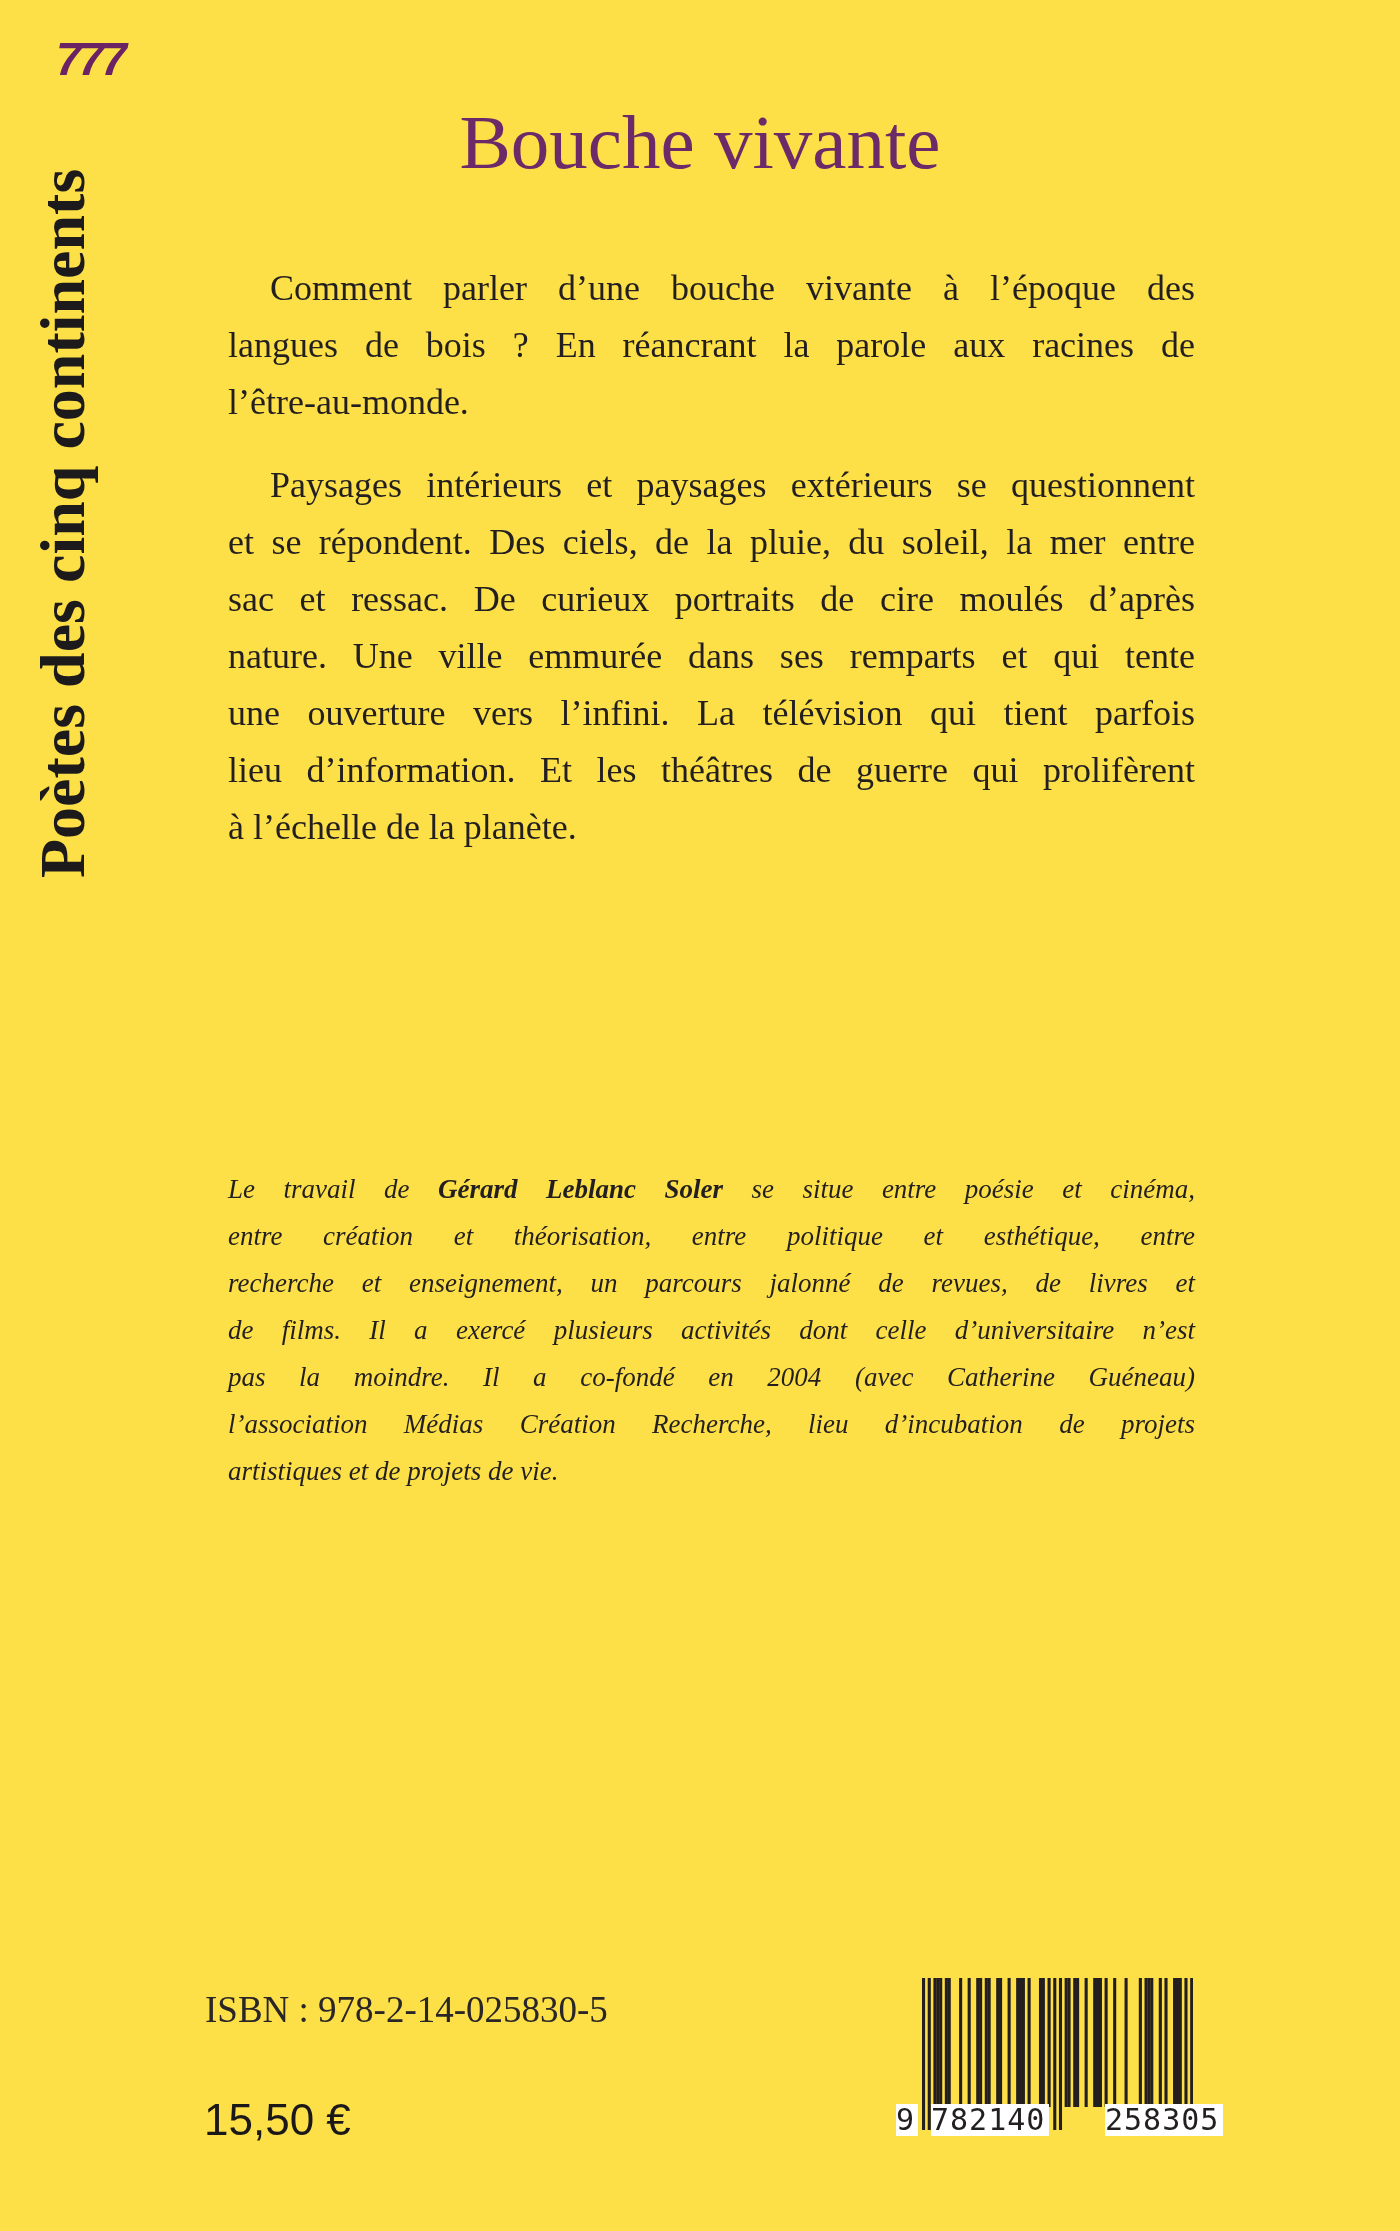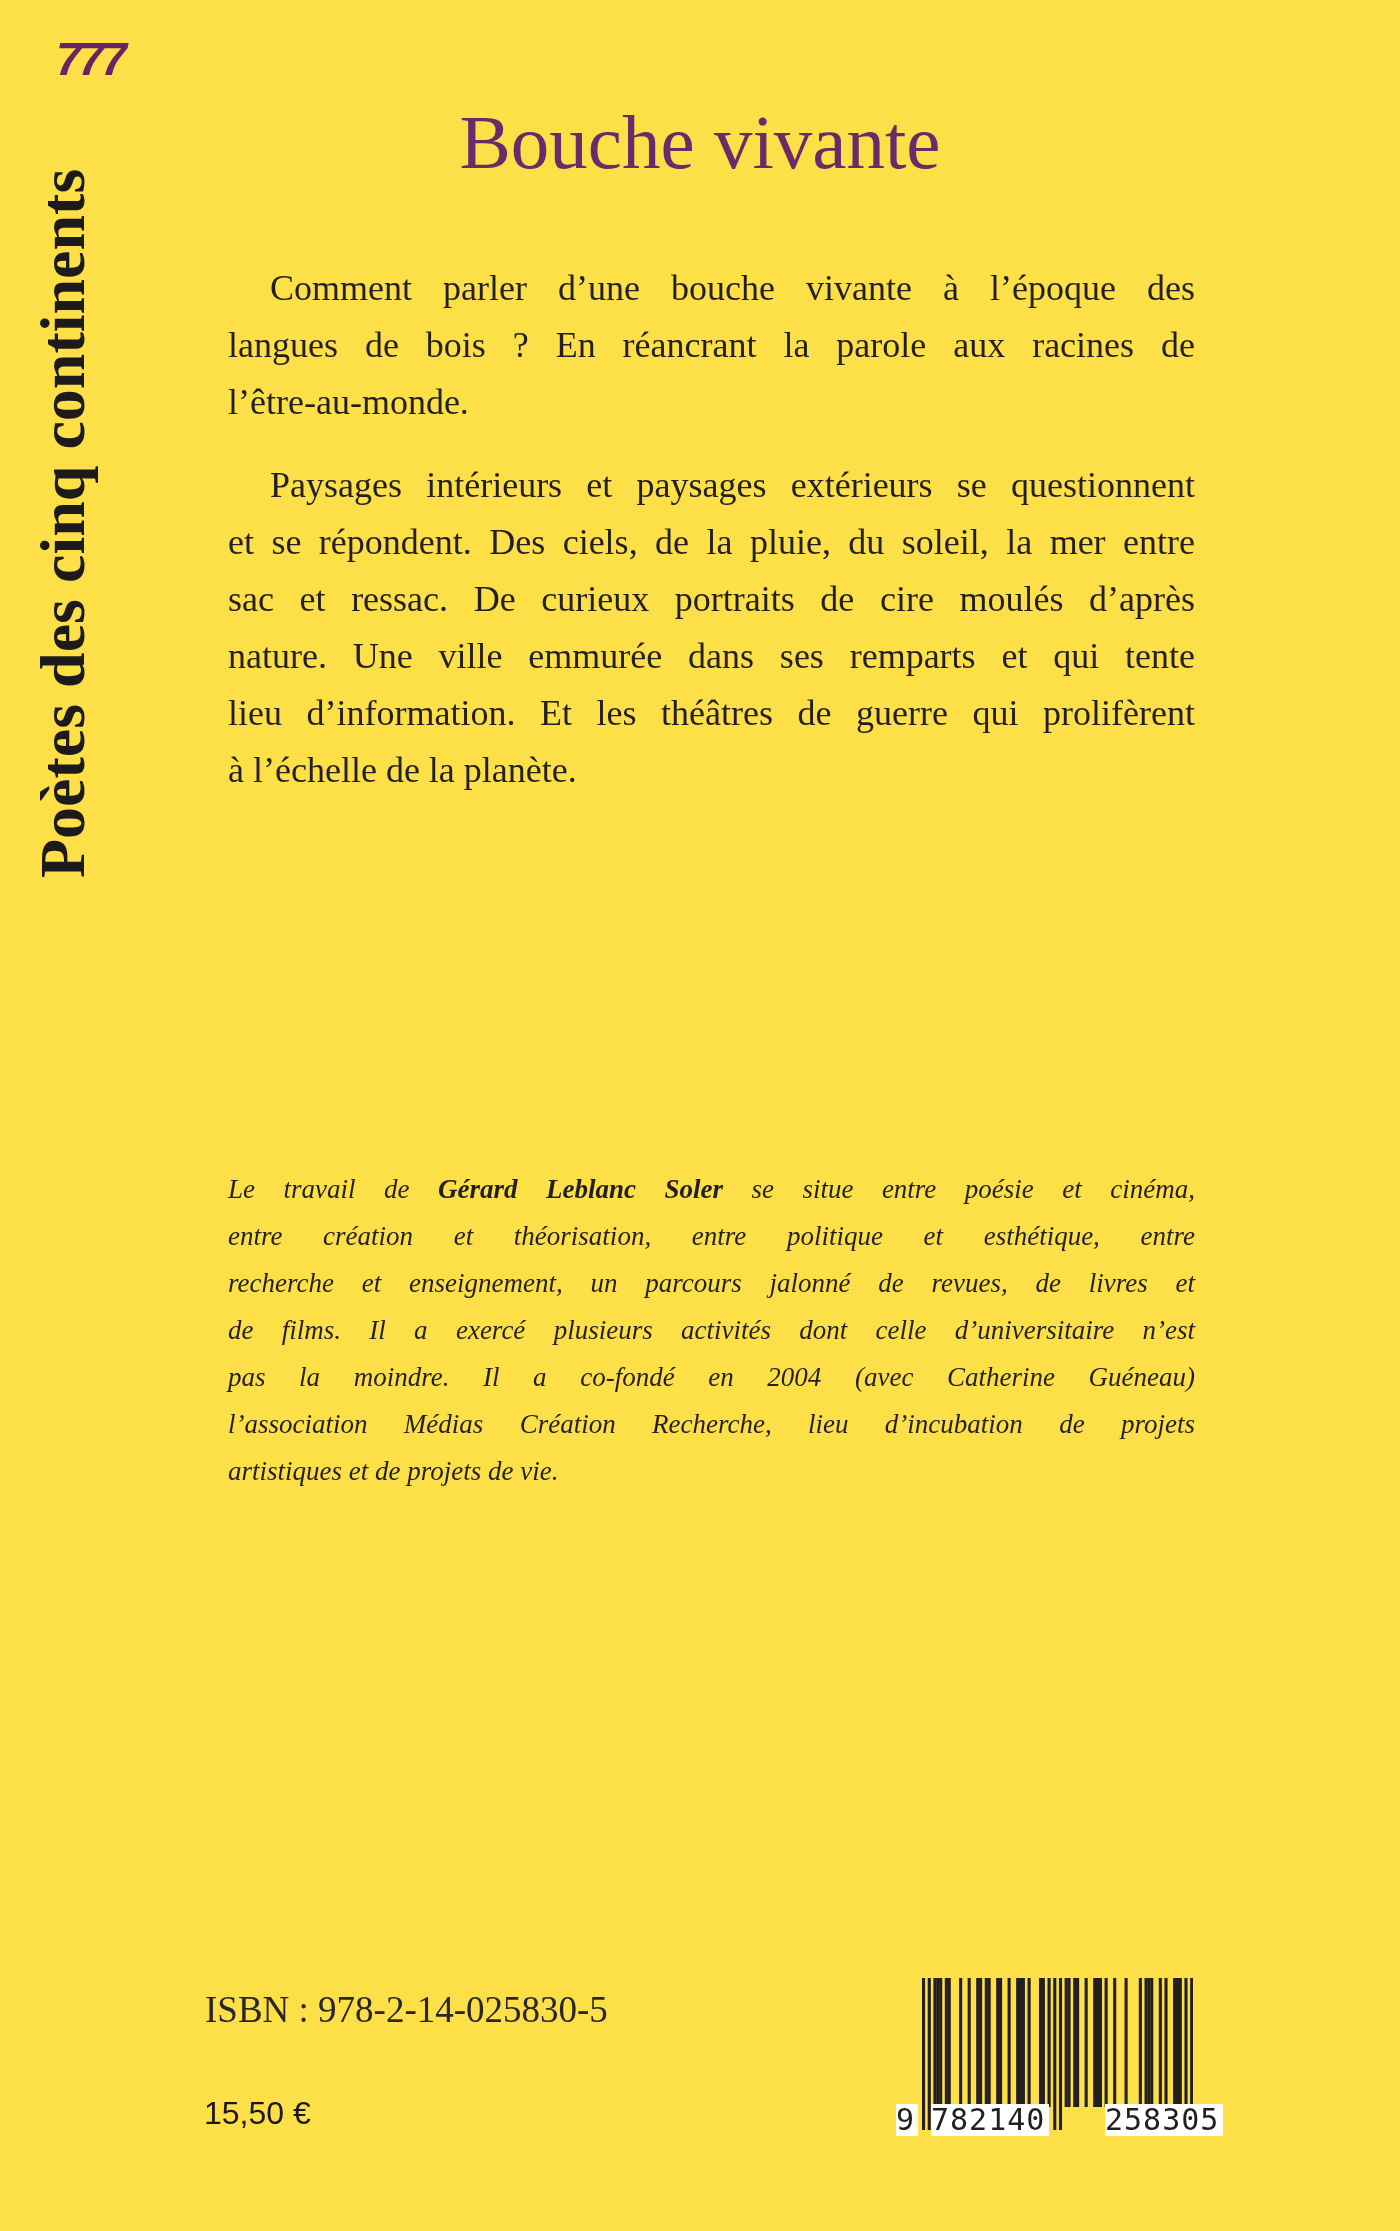--- a/index.html
+++ b/index.html
@@ -50,21 +50,21 @@
   .tline.last { text-align-last:left; }
 
   
   .isbn {
     position:absolute; left:205px; top:1988px;
     font-family:"Liberation Serif", serif; font-size:37px; line-height:1.2;
     color:#2a2627;
   }
   .price {
     position:absolute; left:204px; top:2094px;
-    font-family:"Liberation Sans", sans-serif; font-size:32px; line-height:1.2;
+    font-family:"Liberation Sans", sans-serif; font-size:44px; line-height:1.2;
     color:#1b1819;
   }
 
   
   .barcode { position:absolute; left:897px; top:1978px; width:300px; height:160px; }
   .barcode svg { position:absolute; left:25px; top:0; }
   .barcode svg rect { fill:#231f20; }
   .bc-digit {
     position:absolute; top:126px;
     font-family:"DejaVu Sans Mono", monospace;
@@ -90,20 +90,21 @@
     <div class="para indented">
         <div class="tline">Comment parler d’une bouche vivante à l’époque des</div>
         <div class="tline">langues de bois ? En réancrant la parole aux racines de</div>
         <div class="tline last">l’être-au-monde.</div>
       </div>
     <div class="para indented">
         <div class="tline">Paysages intérieurs et paysages extérieurs se questionnent</div>
         <div class="tline">et se répondent. Des ciels, de la pluie, du soleil, la mer entre</div>
         <div class="tline">sac et ressac. De curieux portraits de cire moulés d’après</div>
         <div class="tline">nature. Une ville emmurée dans ses remparts et qui tente</div>
+        <div class="tline">une ouverture vers l’infini. La télévision qui tient parfois</div>
         <div class="tline">lieu d’information. Et les théâtres de guerre qui prolifèrent</div>
         <div class="tline last">à l’échelle de la planète.</div>
       </div>
   </div>
 
   <div class="bio">
       <div class="tline">Le travail de <b>Gérard Leblanc Soler</b> se situe entre poésie et cinéma,</div>
       <div class="tline">entre création et théorisation, entre politique et esthétique, entre</div>
       <div class="tline">recherche et enseignement, un parcours jalonné de revues, de livres et</div>
       <div class="tline">de films. Il a exercé plusieurs activités dont celle d’universitaire n’est</div>

